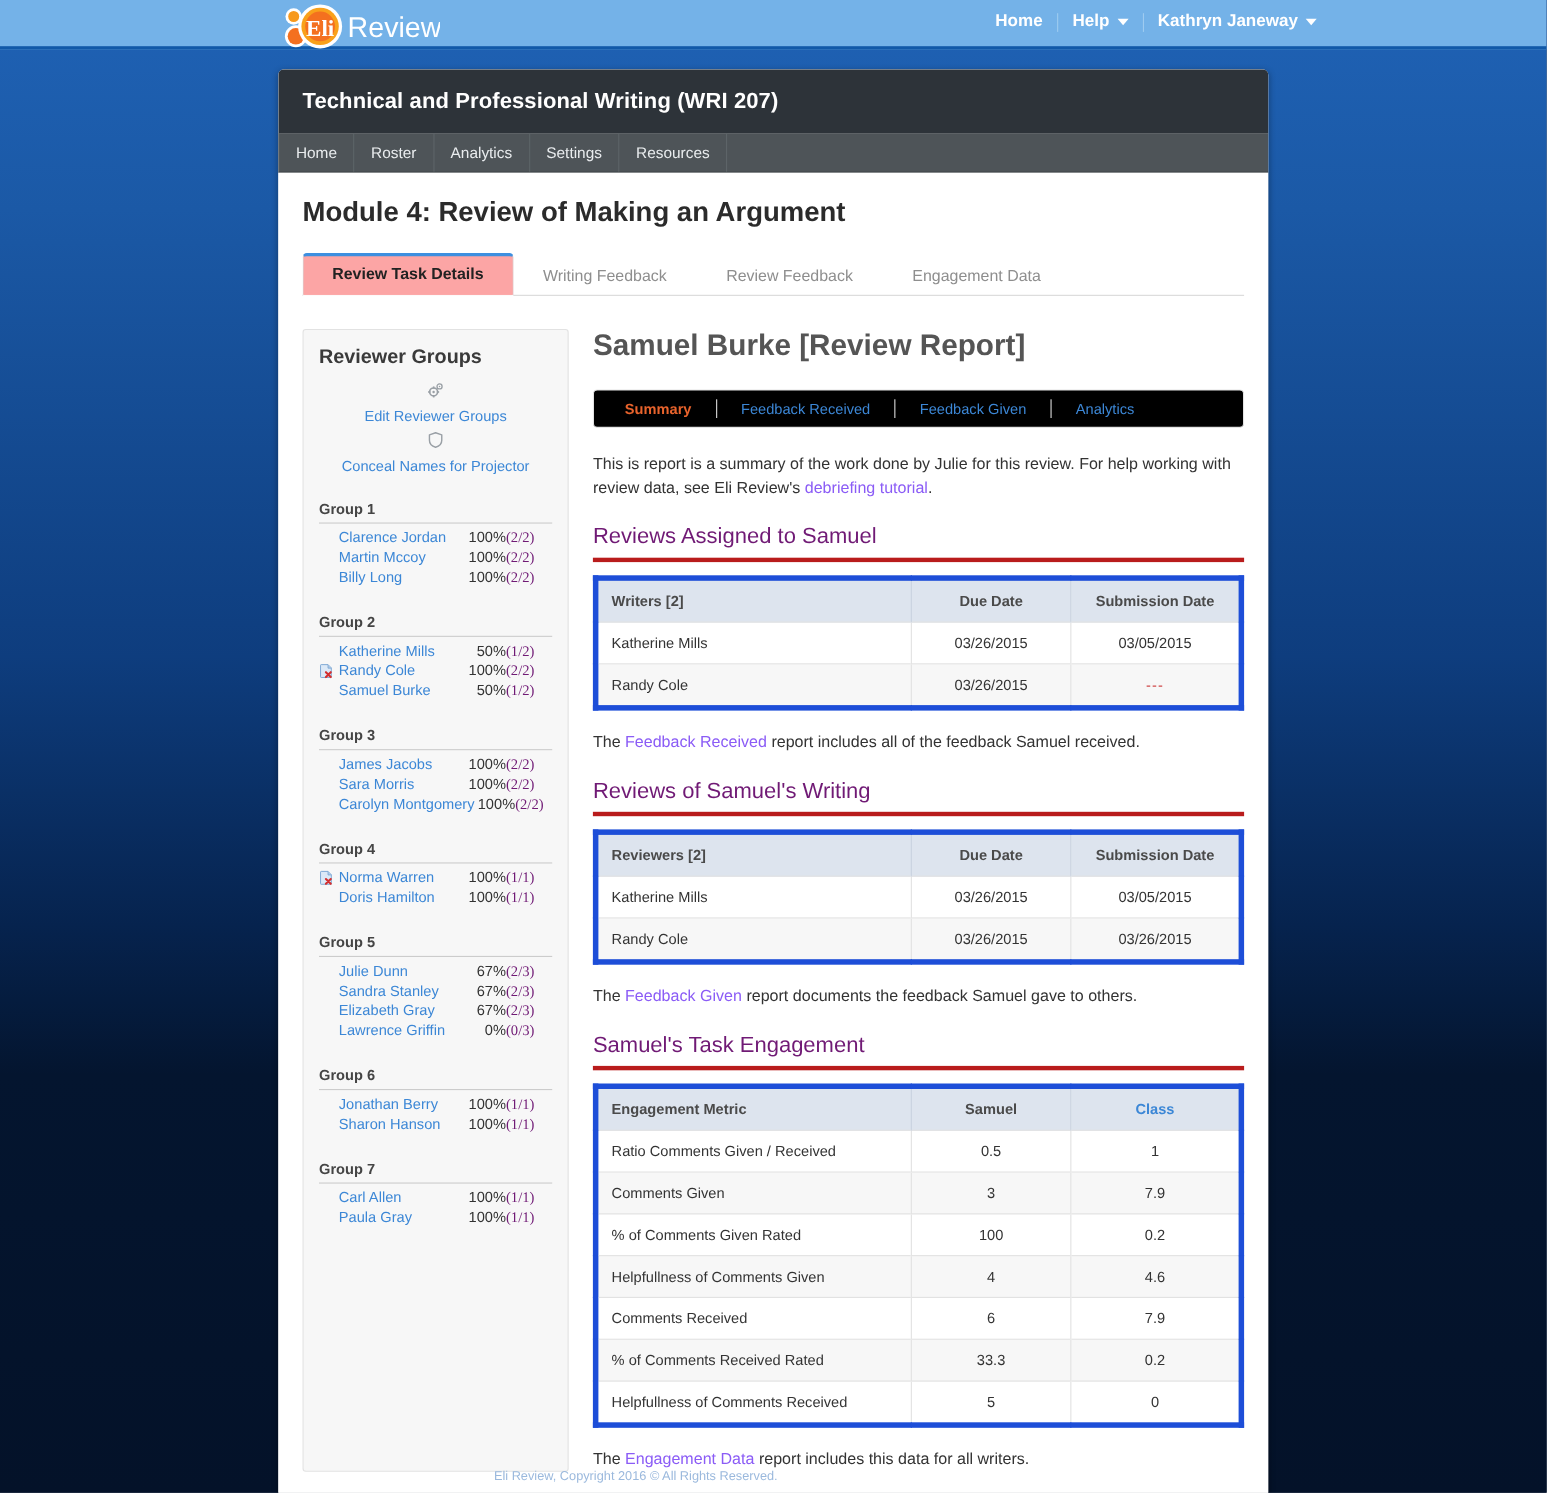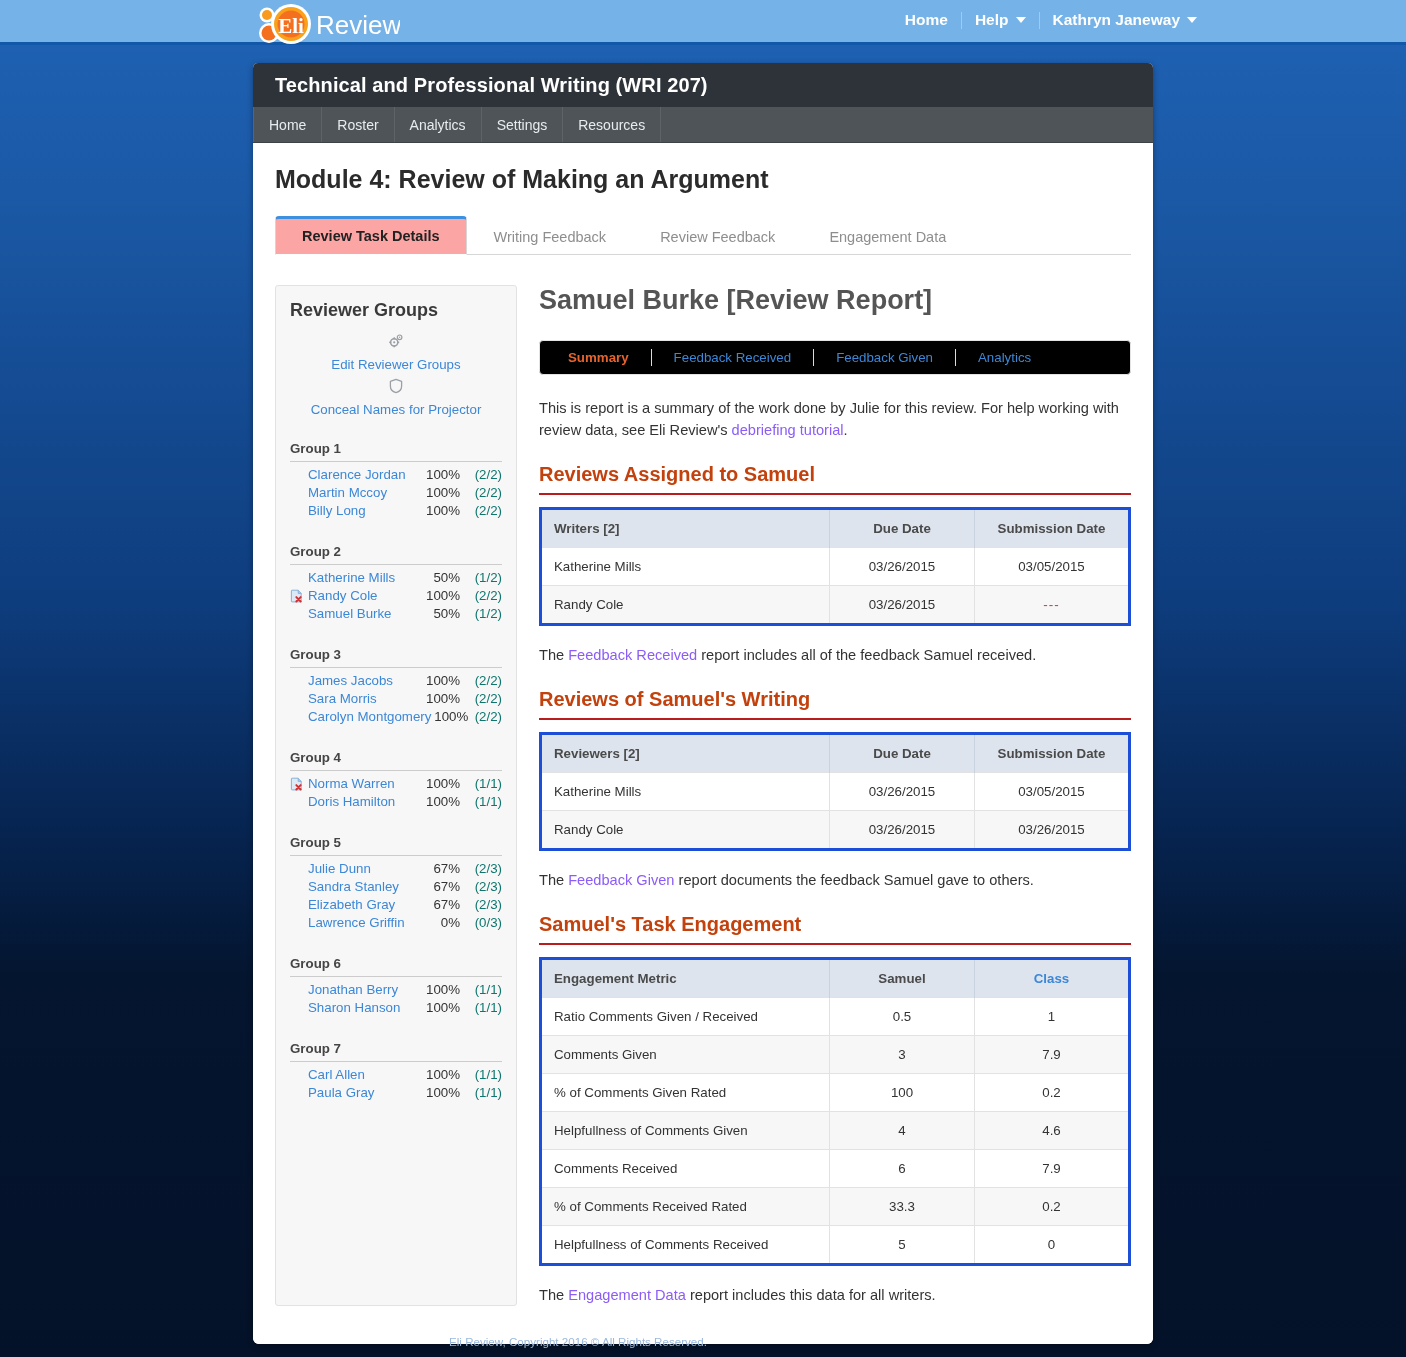--- a/index.html
+++ b/index.html
@@ -51,21 +51,21 @@
   #card {
     position: absolute; left: 253px; top: 63px;
     width: 900px;
     background: #ffffff;
     border-radius: 5px 5px 6px 6px;
     box-shadow: 0 2px 6px rgba(0,0,0,0.35);
     overflow: hidden;
   }
   #course-header {
     background: #2d3339;
-    height: 44px;
+    height: 58px;
     display: flex; align-items: center;
     padding-left: 22px;
   }
   #course-title {
     color: #ffffff; font-size: 20px; font-weight: bold;
     letter-spacing: 0.1px;
   }
   #course-nav {
     background: #4e5458;
     height: 36px;
@@ -147,21 +147,21 @@
   .member {
     display: flex; align-items: center;
     font-size: 13.3px; line-height: 18px;
     padding: 0 0 0 18px;
     position: relative;
     height: 18px;
   }
   .member .flag { position: absolute; left: 0px; top: 2px; width: 14px; height: 14px; }
   .member .nm { color: #3c87d6; cursor: pointer; flex: 1 1 auto; white-space: nowrap; }
   .member .pc { color: #333; width: 46px; text-align: right; }
-  .member .fr { color: #0f766e; width: 42px; text-align: right; }
+  .member .fr { color: #701a75; width: 42px; text-align: left; font-family: Liberation Serif, serif; }
 
   
   #main { flex: 1 1 auto; min-width: 0; }
   #report-title {
     font-size: 27px; font-weight: bold; color: #555;
     margin-bottom: 24px;
   }
   #subtabs {
     background: #000000;
     border: 1px solid #e3e3e3;
@@ -176,29 +176,29 @@
     cursor: pointer; text-decoration: none;
     line-height: 33px;
   }
   #subtabs .st.active { color: #e8632c; font-weight: bold; }
   #subtabs .vsep { width: 1px; height: 17px; background: #dcdcdc; }
 
   .para { font-size: 14.6px; color: #333; line-height: 22px; margin-bottom: 22px; }
   .para a, .lnk { color: #8b5cf6; text-decoration: none; cursor: pointer; }
 
   h3.sec {
-    font-size: 20px; font-weight: bold; color: #c2410c;
+    font-size: 20px; font-weight: normal; color: #701a75;
     padding-bottom: 7px;
-    border-bottom: 2px solid #b91c1c;
+    border-bottom: 4px solid #b91c1c;
     margin-bottom: 12px;
   }
 
   table.tbl {
     width: 100%; border-collapse: collapse;
-    border: 3px solid #1d4ed8;
+    border: 5px solid #1d4ed8;
     margin-bottom: 18px;
     font-size: 13.3px;
   }
   table.tbl thead th {
     background: #dde4ee;
     color: #4a4a4a;
     font-weight: bold;
     text-align: left;
     padding: 11px 12px;
     border-right: 1px solid #c9d2df;

